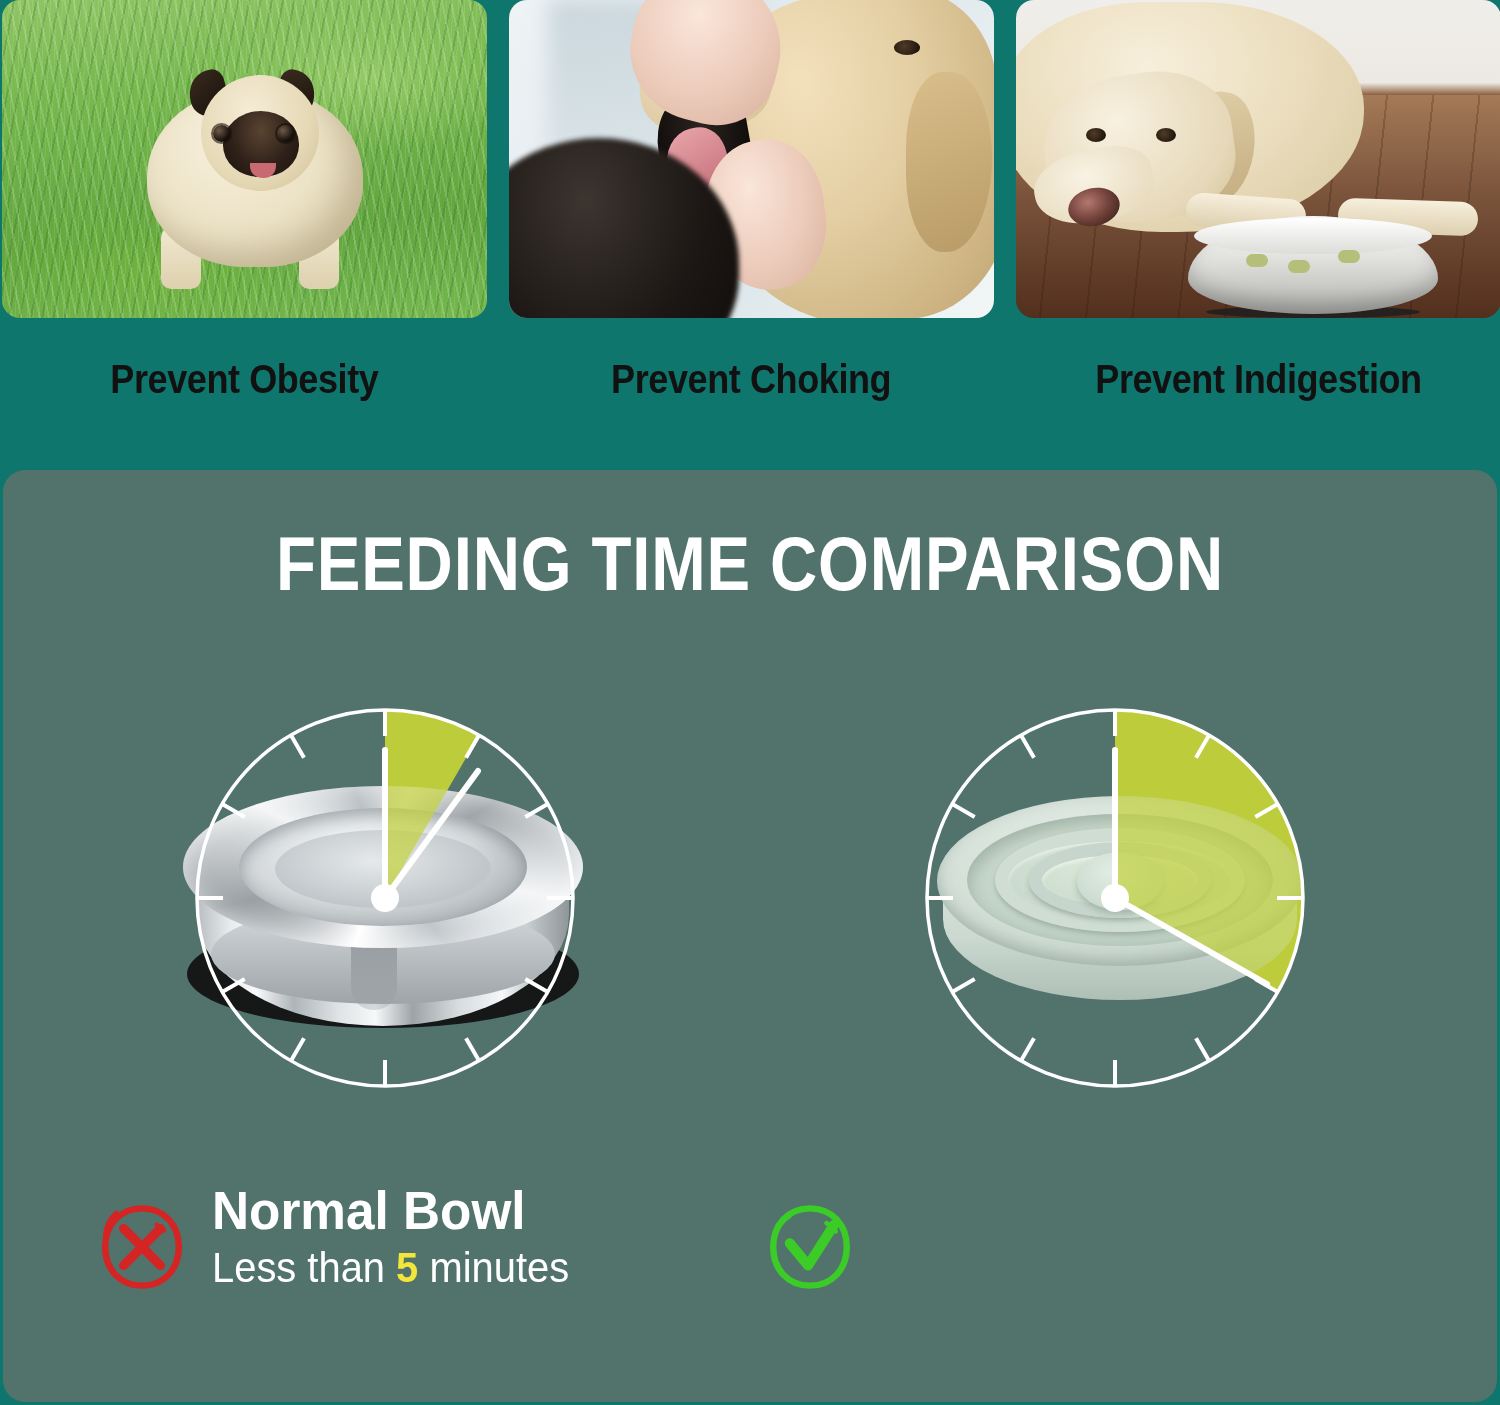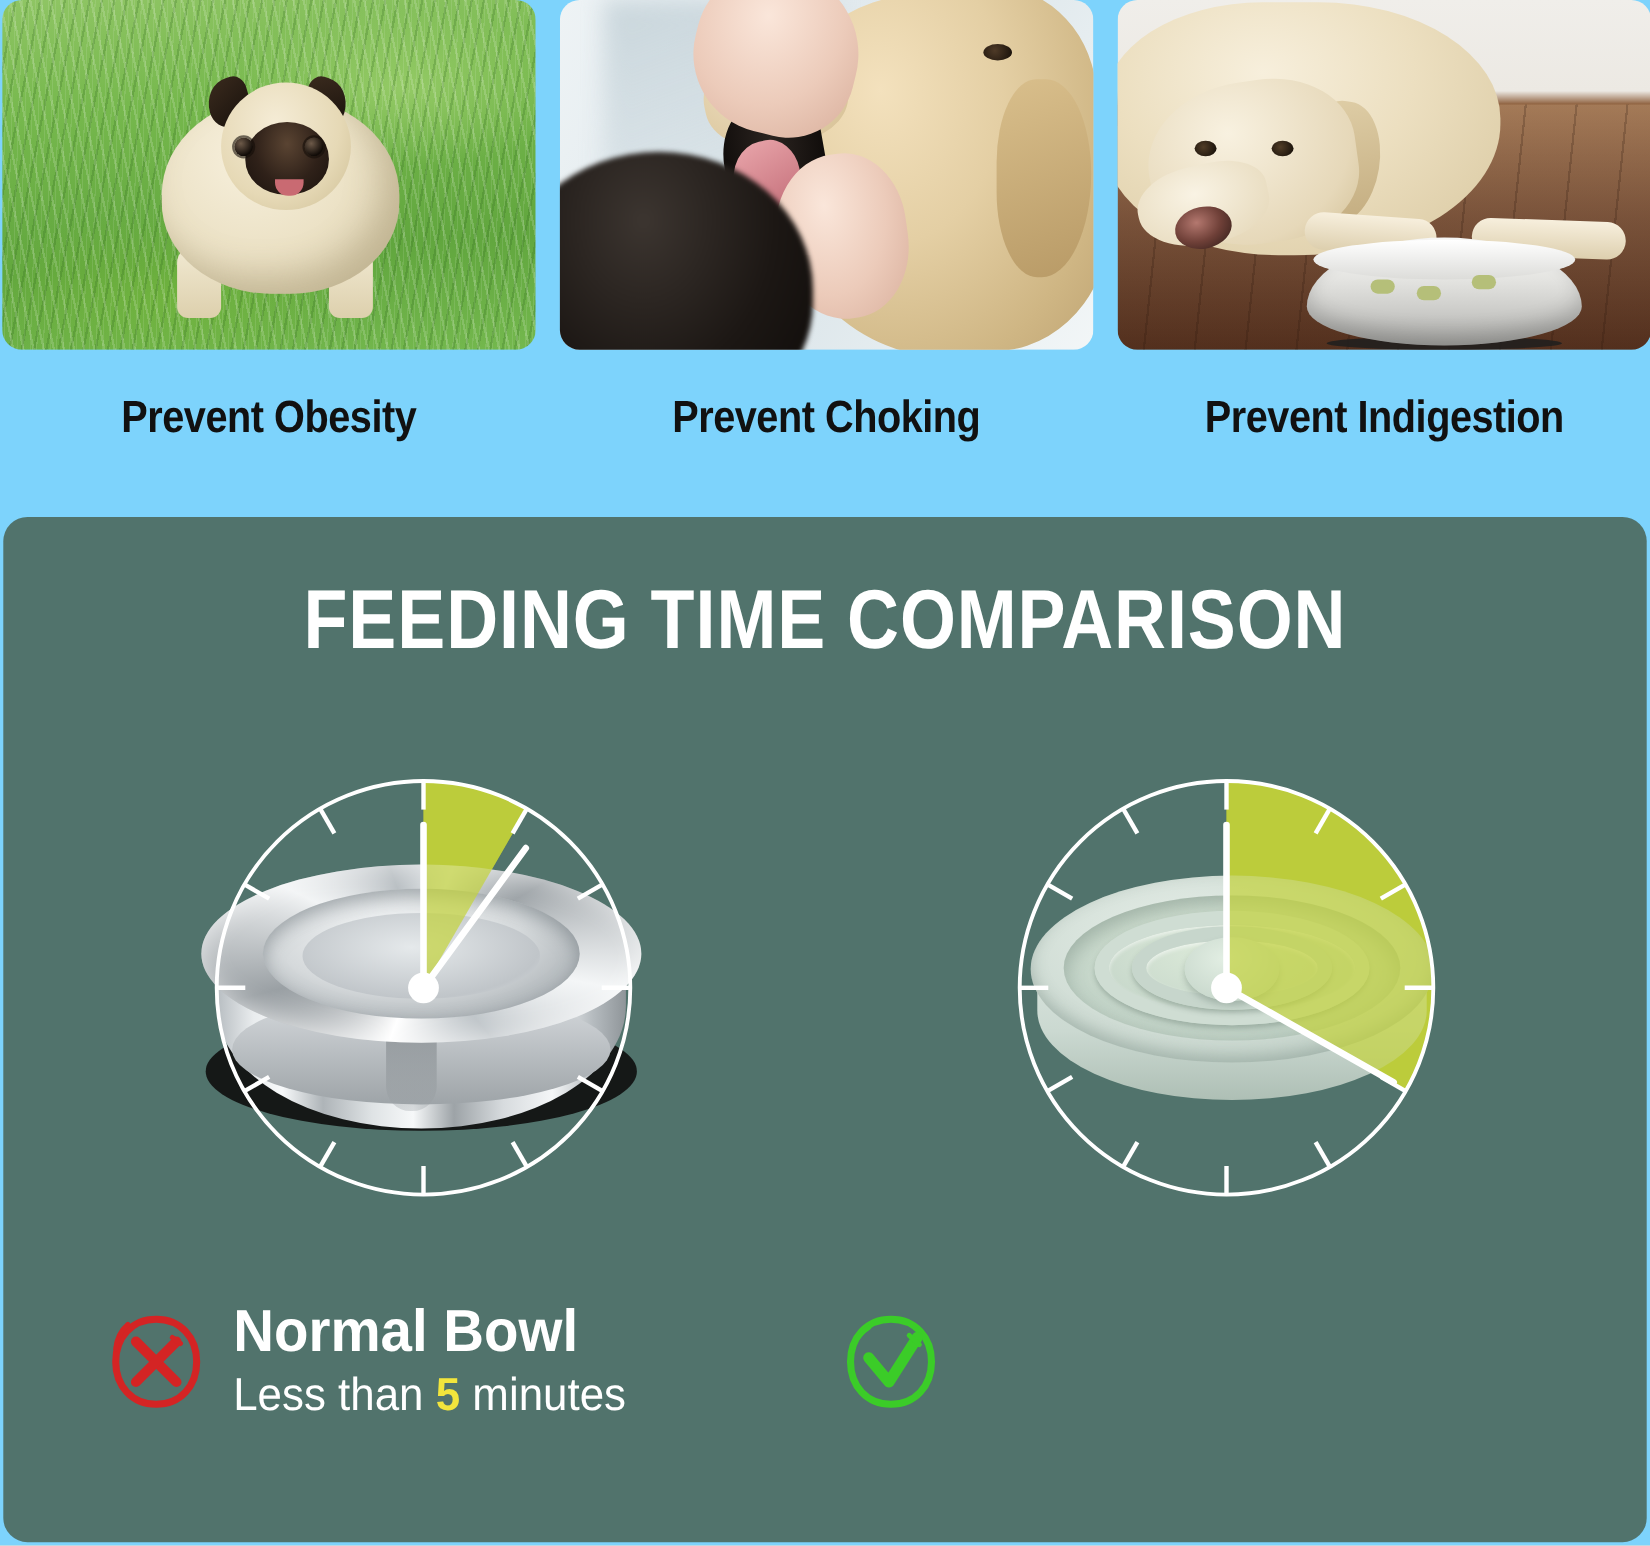--- a/index.html
+++ b/index.html
@@ -9,21 +9,21 @@
     height: 1405px;
     background: #ffffff;
     font-family: "Liberation Sans", sans-serif;
     overflow: hidden;
   }
 
   #root {
     position: relative;
     width: 1500px;
     height: 1405px;
-    background: #7dd3fc;
+    background: #0f766e;
     text-decoration: underline;
   }
 
   
   .benefits {
     position: absolute;
     top: 0; left: 0;
     width: 1500px;
     height: 440px;
     display: flex;
@@ -439,21 +439,21 @@
   
   .results {
     position: absolute;
     top: 712px; left: 0; width: 100%;
     display: flex;
     justify-content: center;
     gap: 108px;
   }
   .result {
     display: flex;
-    align-items: center;
+    align-items: flex-end;
     gap: 24px;
     width: 560px;
   }
   .result.right { width: 640px; }
   .mark-icon { flex: 0 0 auto; width: 92px; height: 92px; }
   .result-text { display: flex; flex-direction: column; }
   .result-title {
     color: #ffffff;
     font-size: 54px;
     font-weight: 700;

